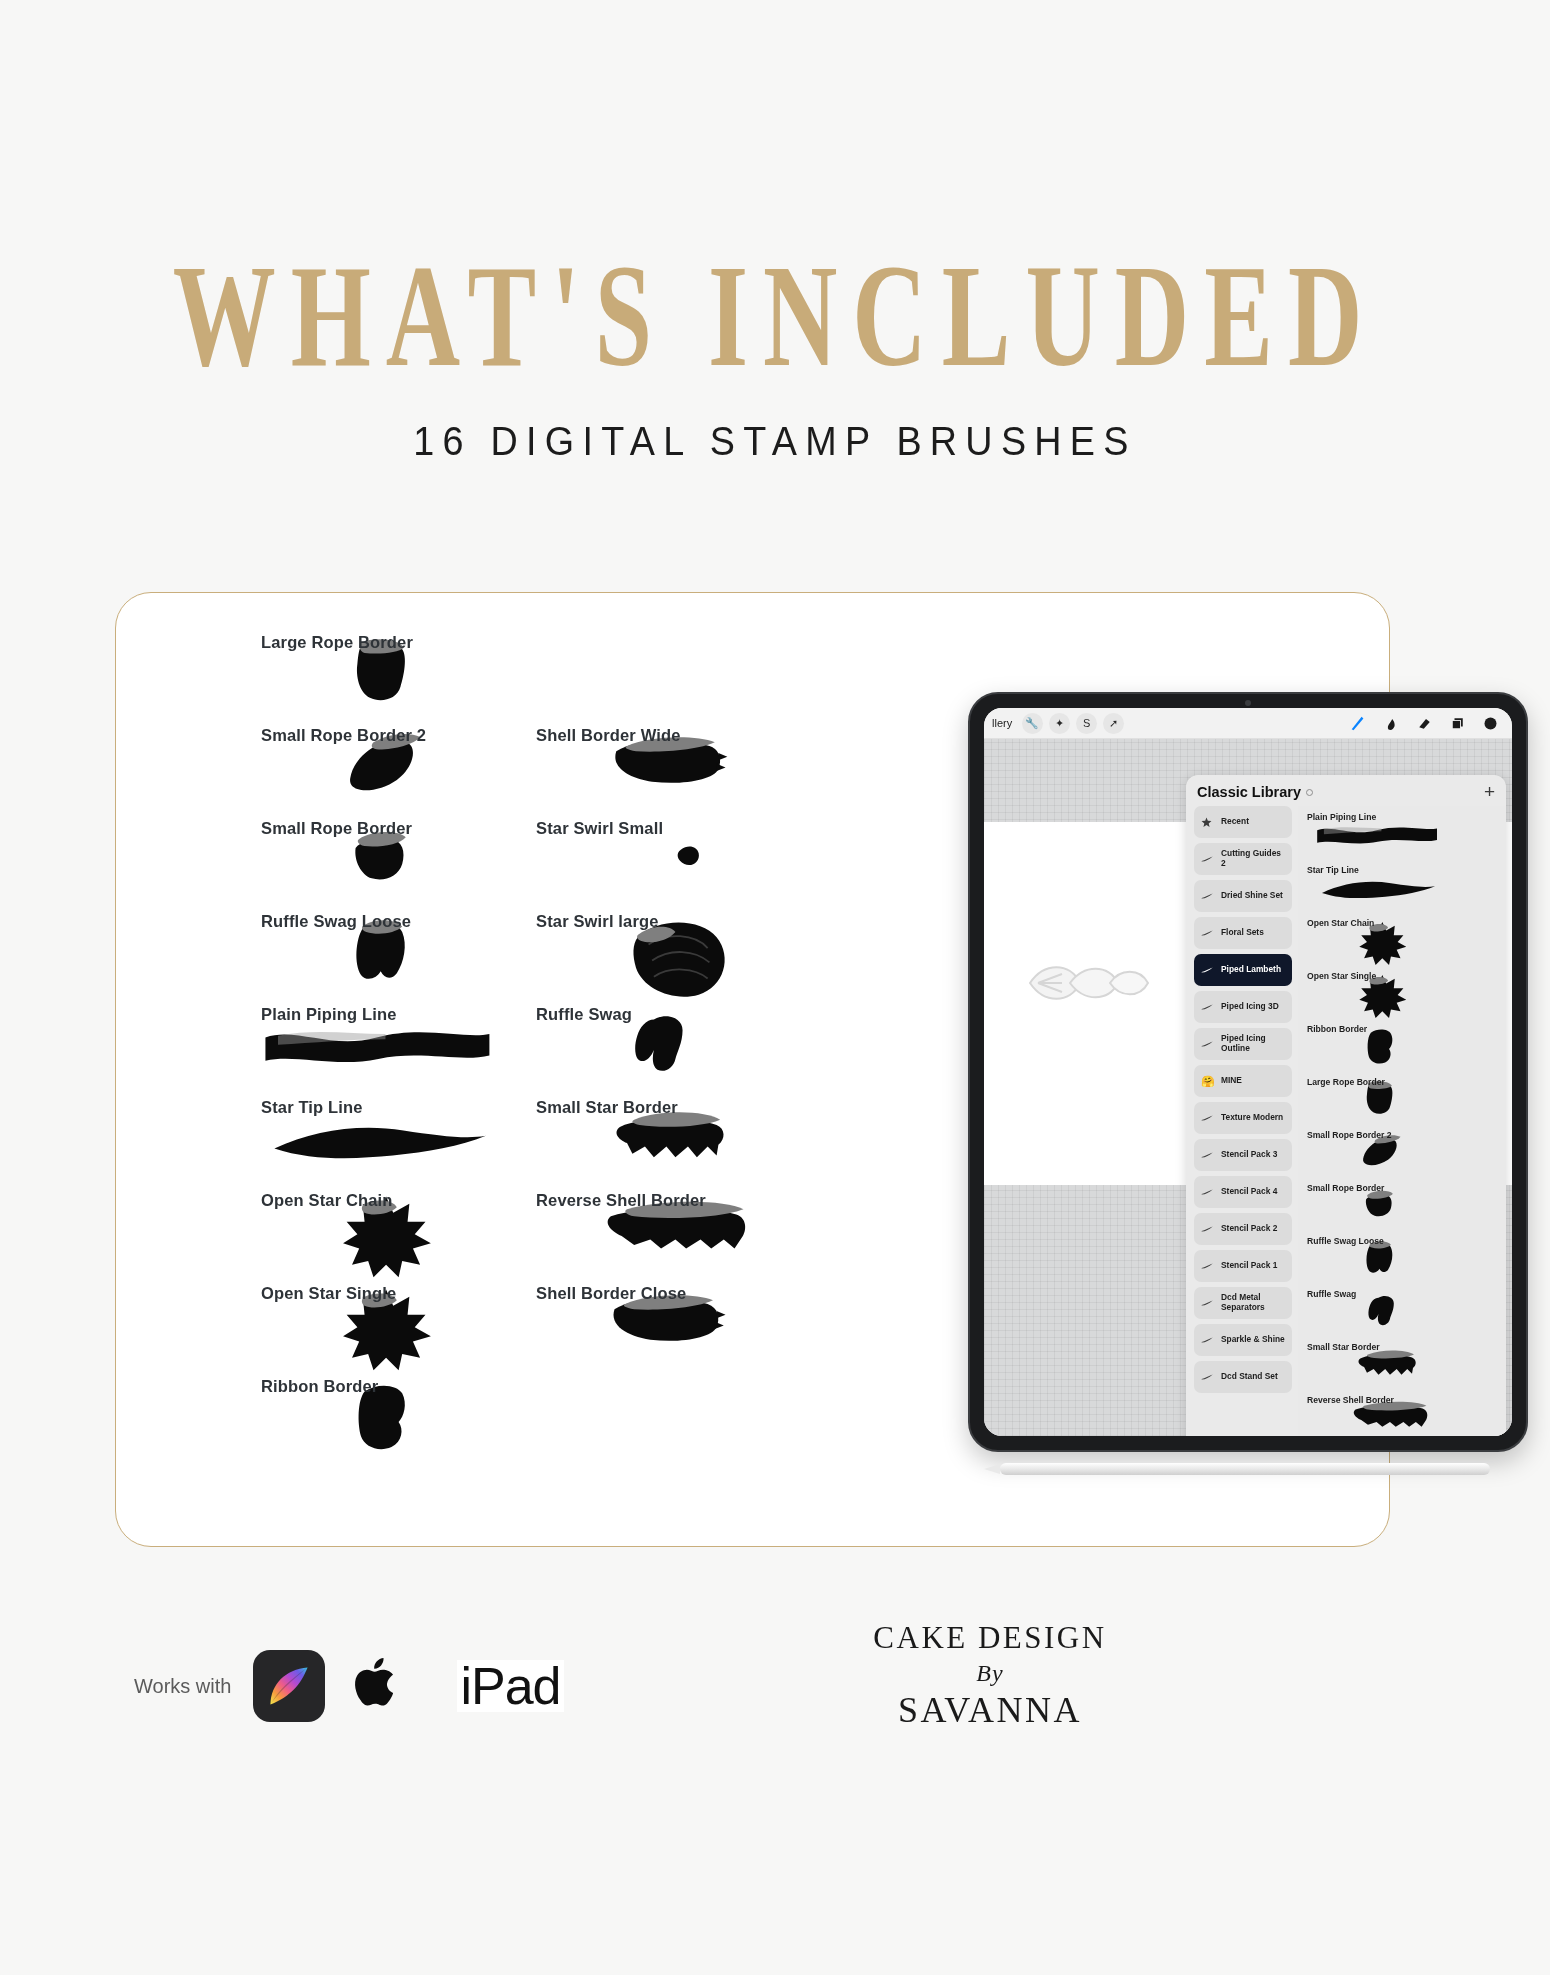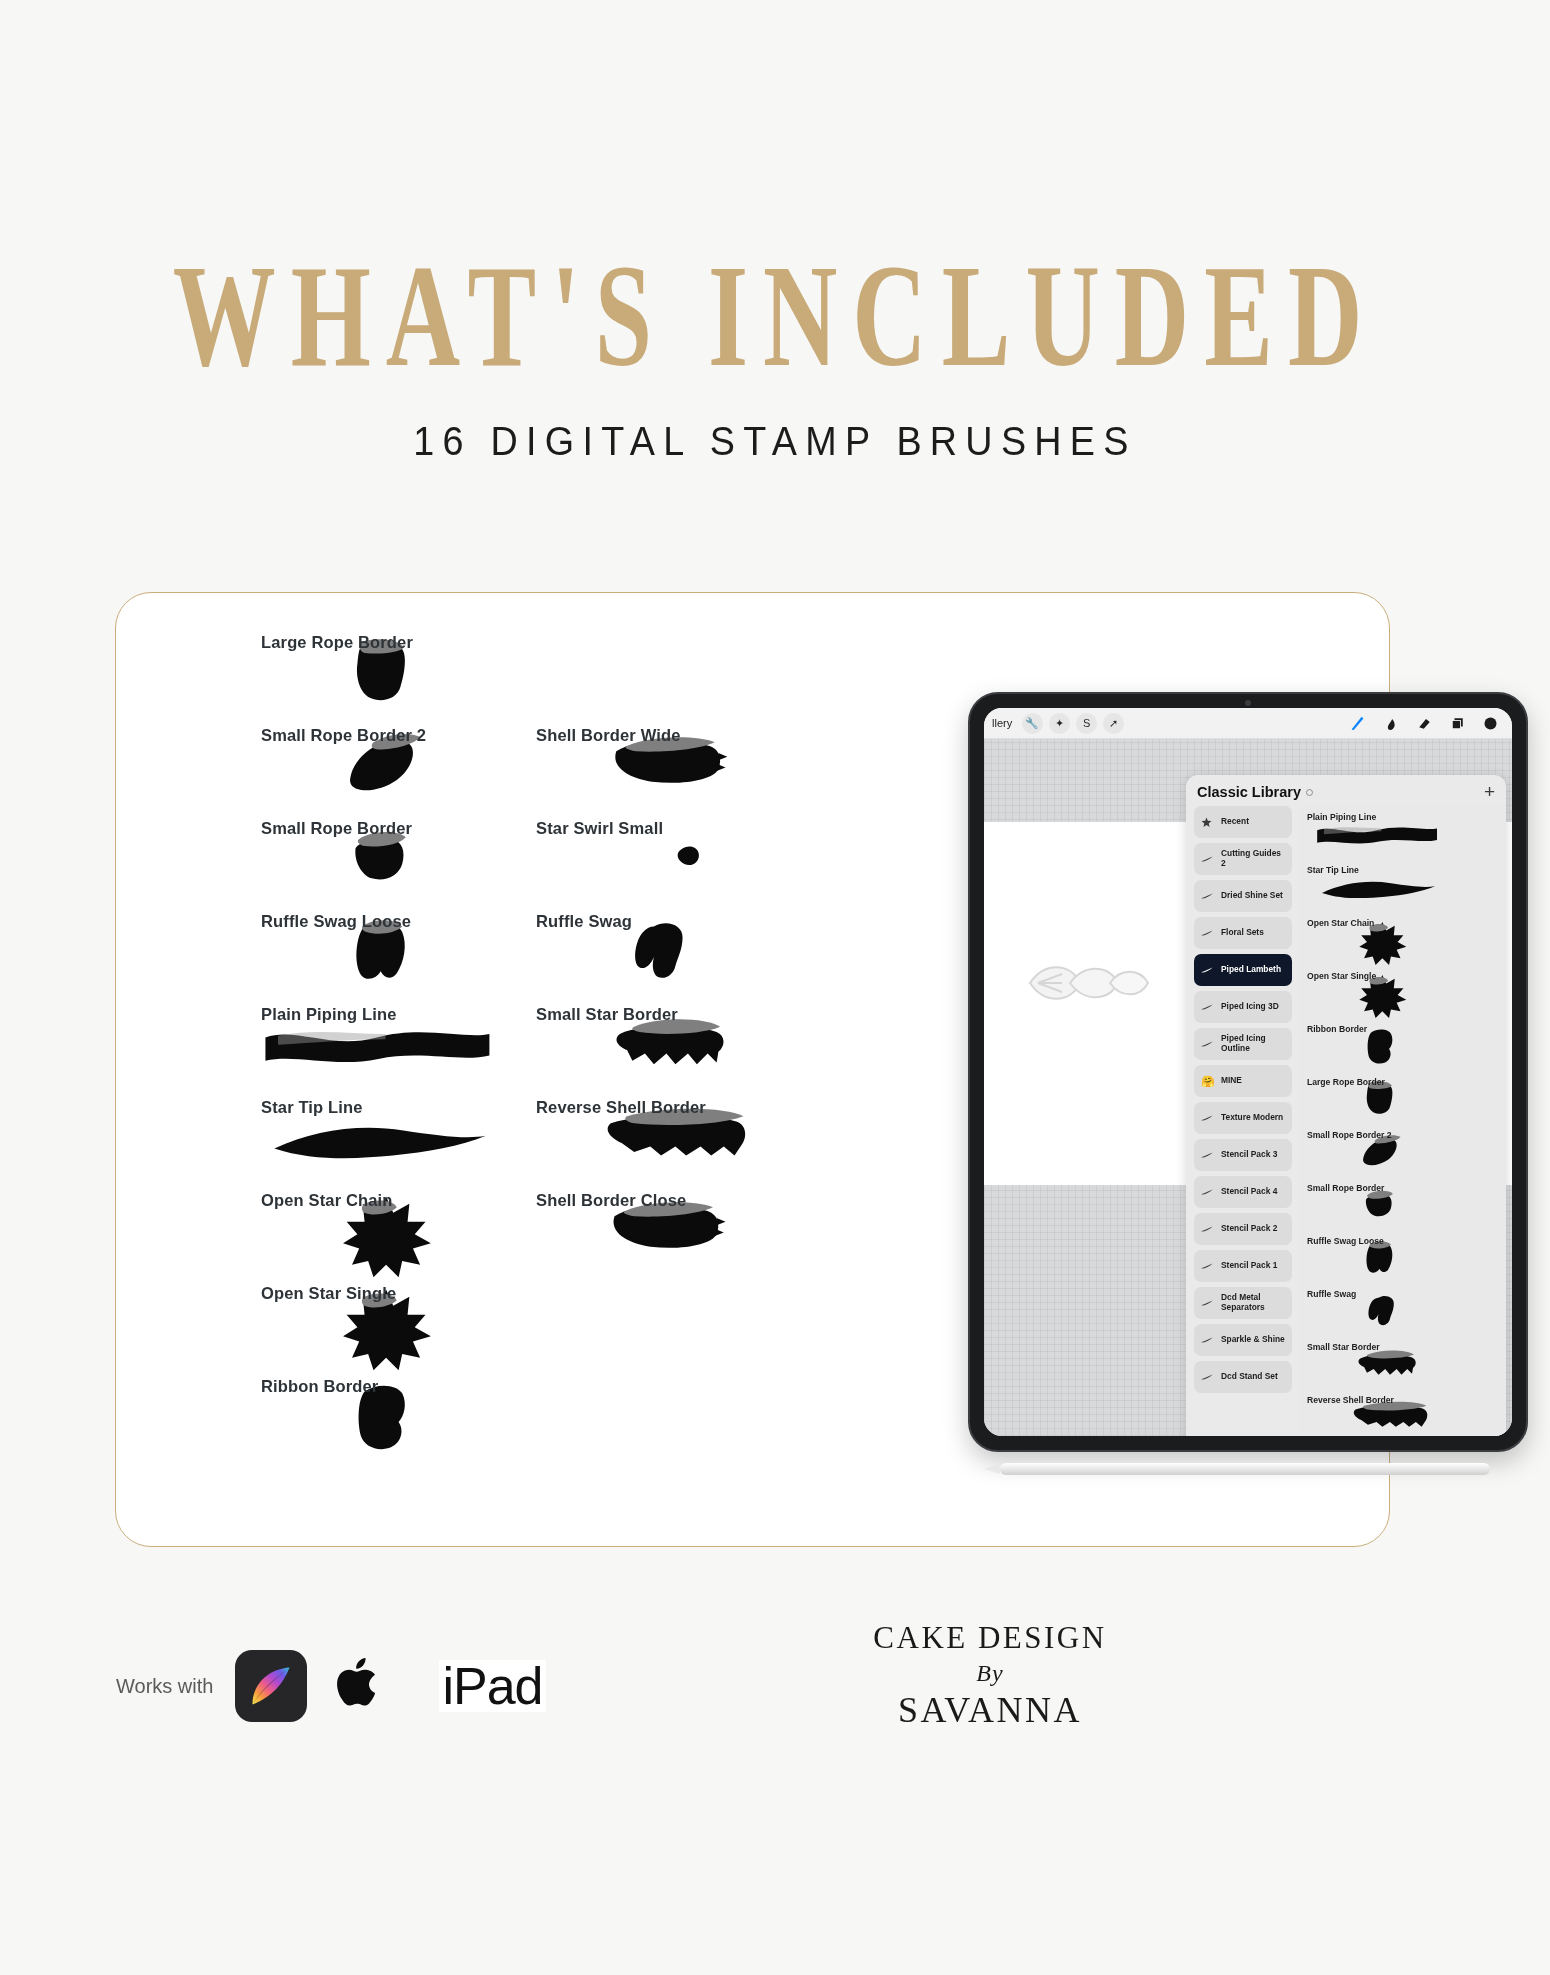--- a/index.html
+++ b/index.html
@@ -158,21 +158,21 @@
   .pc-brush { position: relative; height: 53px; }
   .pc-brush-name {
     position: absolute; left: 3px; top: 2px; z-index: 2;
     font-size: 8.6px; font-weight: 700; color: #1e1e1e; white-space: nowrap;
   }
   .pc-brush-art { position: absolute; left: 30px; top: 4px; width: 150px; height: 46px; z-index: 1; }
   .pc-brush-art svg { display:block; width:100%; height:100%; overflow: visible; }
 
   
   .works {
-    position: absolute; left: 116px; top: 1650px;
+    position: absolute; left: 134px; top: 1650px;
     display: flex; align-items: center; gap: 22px;
   }
   .works-label { font-size: 20px; color: #5b5b5b; }
   .procreate-icon {
     width: 72px; height: 72px; border-radius: 17px; background: #262628;
     display: flex; align-items: center; justify-content: center;
   }
   .apple-ipad { display: flex; align-items: center; gap: 4px; }
   .ipad-word {
     font-size: 52px; font-weight: 400; color: #111;
@@ -287,20 +287,34 @@
               <path d="M48 20 C76 8 126 8 146 16 C130 24 86 28 58 26 C48 24 44 22 48 20Z" fill="#7f7f7f"></path>
               <path d="M150 28 L160 32 L150 36 Z M148 40 L158 44 L148 48Z" fill="#0b0b0b"></path>
             </svg>
           </div>
         </div>
         <div class="brush-item">
           <div class="brush-label">Star Swirl Small</div>
           <div class="brush-art" style="left: 40px;">
             <svg viewBox="0 0 250 96" preserveAspectRatio="xMidYMid meet">
               <path d="M108 32 C116 26 126 28 128 36 C130 46 120 52 112 48 C104 44 102 36 108 32Z" fill="#0b0b0b"></path>
+            </svg>
+          </div>
+        </div>
+        <div class="brush-item">
+          <div class="brush-label">Star Swirl large</div>
+          <div class="brush-art" style="left: 40px;">
+            <svg viewBox="0 0 250 96" preserveAspectRatio="xMidYMid meet">
+              <path d="M60 26 C82 4 130 4 148 26 C166 48 156 82 128 90 C100 98 66 84 58 60 C54 46 54 34 60 26Z" fill="#0b0b0b"></path>
+              <g fill="none" stroke="#3a3a3a" stroke-width="2">
+                <path d="M72 34 C92 20 124 22 138 38"></path>
+                <path d="M76 52 C96 38 124 40 140 54"></path>
+                <path d="M78 70 C96 58 124 60 138 72"></path>
+              </g>
+              <path d="M62 22 C76 12 96 12 102 20 C94 30 74 34 64 30 C58 28 58 24 62 22Z" fill="#7f7f7f"></path>
             </svg>
           </div>
         </div>
         <div class="brush-item">
           <div class="brush-label">Ruffle Swag</div>
           <div class="brush-art" style="left: 40px;">
             <svg viewBox="0 0 250 96" preserveAspectRatio="xMidYMid meet">
               <path d="M78 14 C92 6 110 12 110 26 C110 40 104 50 102 58 C100 68 90 74 82 70 C76 66 76 56 78 48 C74 58 66 64 60 58 C54 50 58 28 66 20 C70 16 74 14 78 14Z" fill="#0b0b0b"></path>
             </svg>
           </div>

